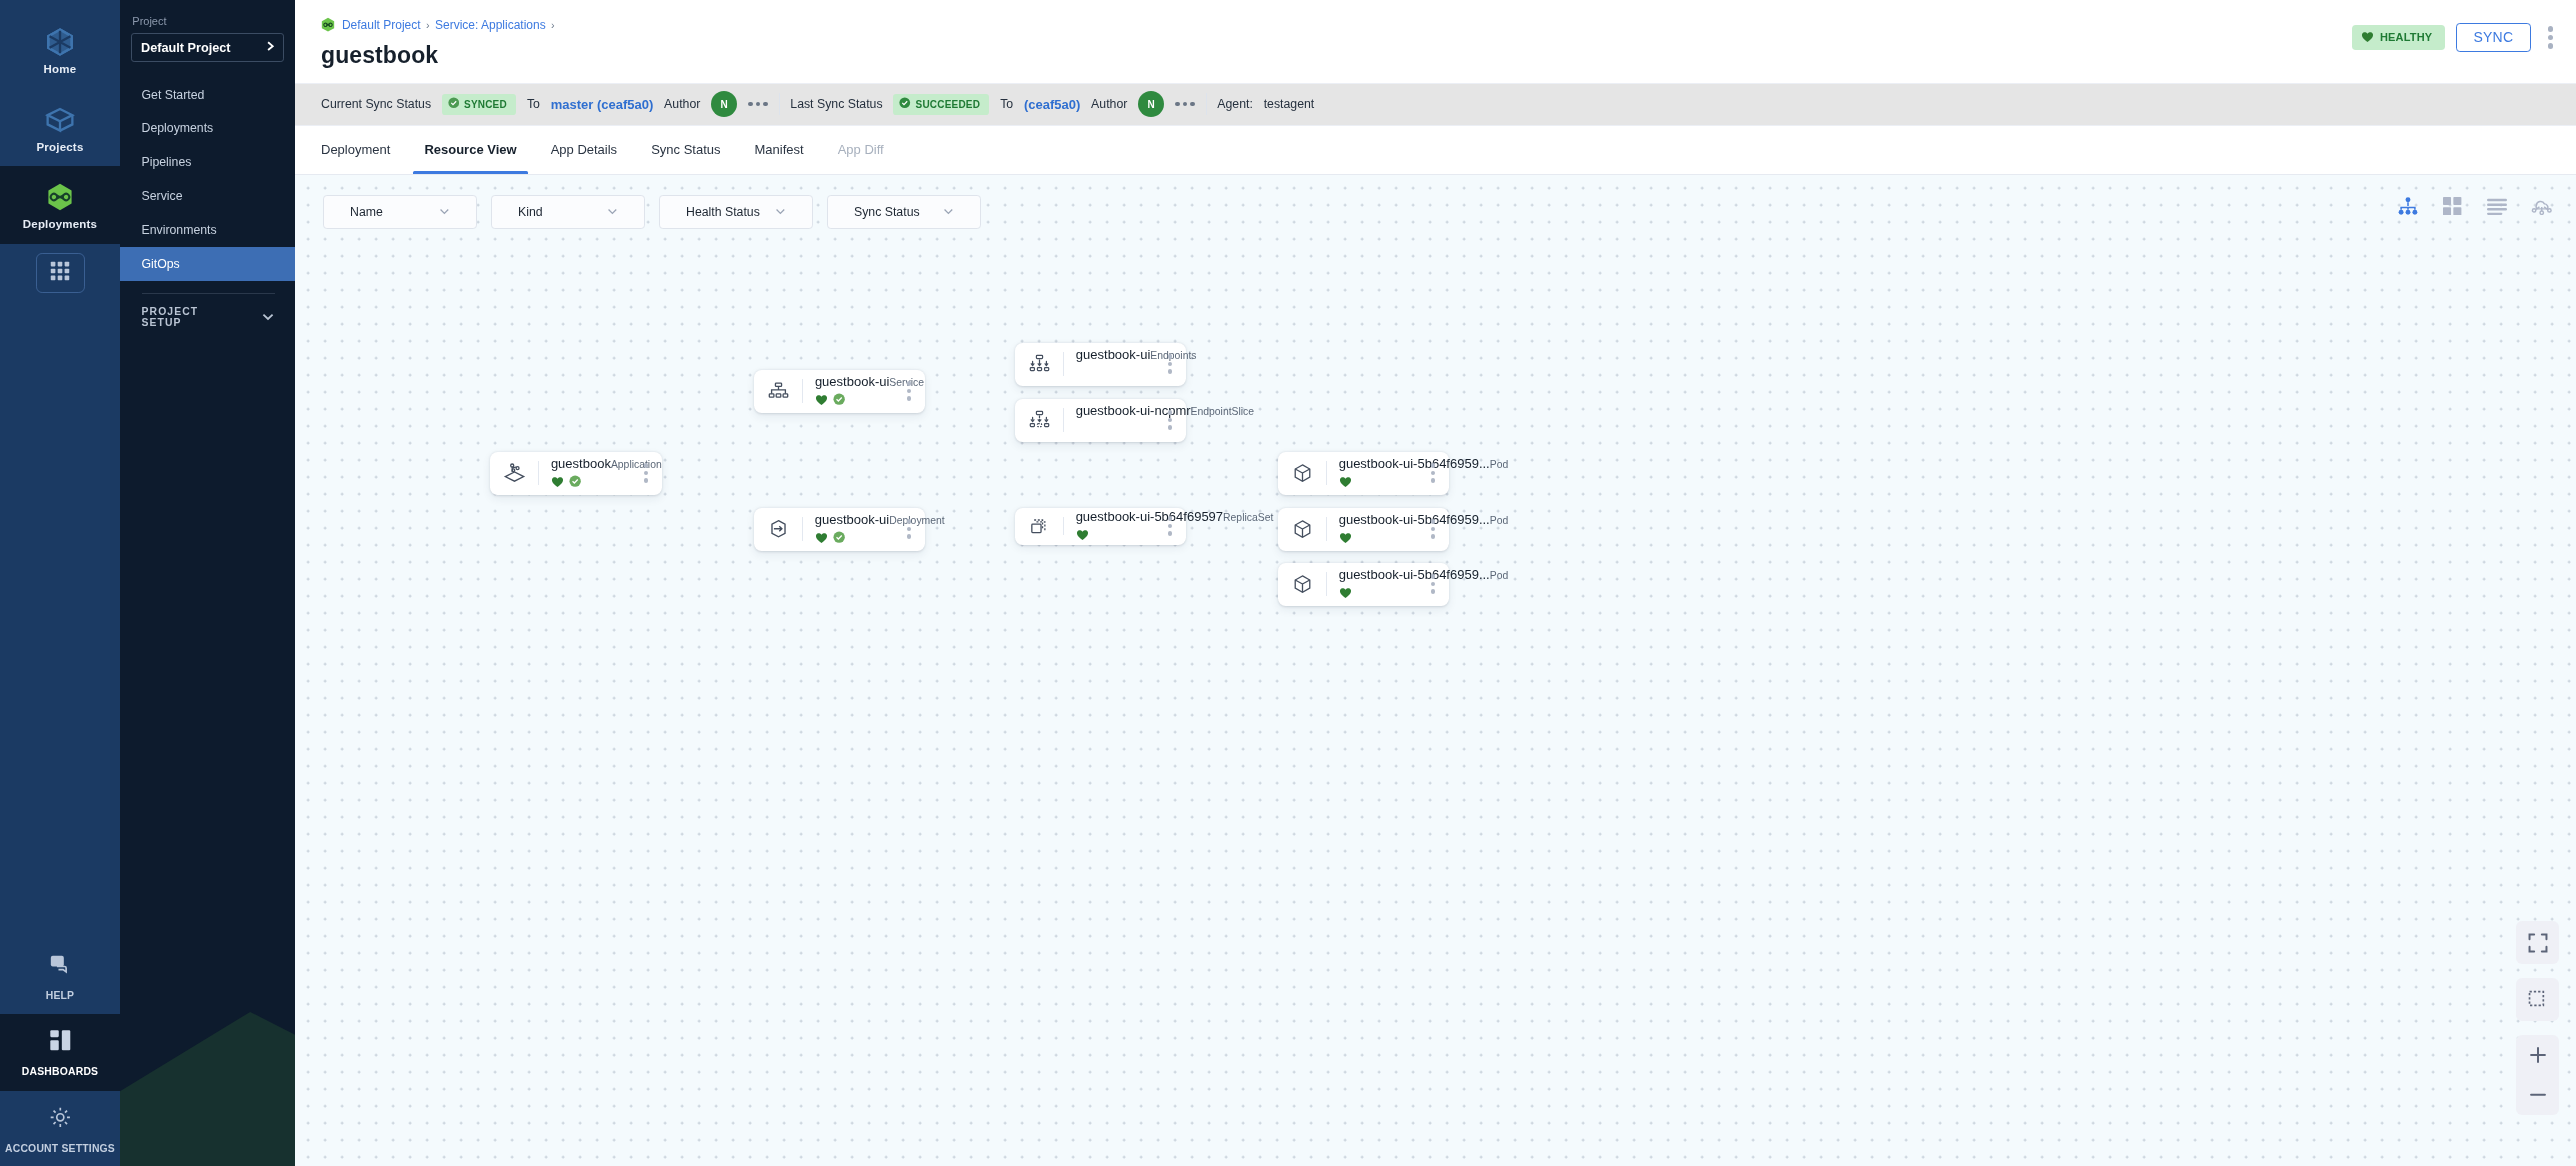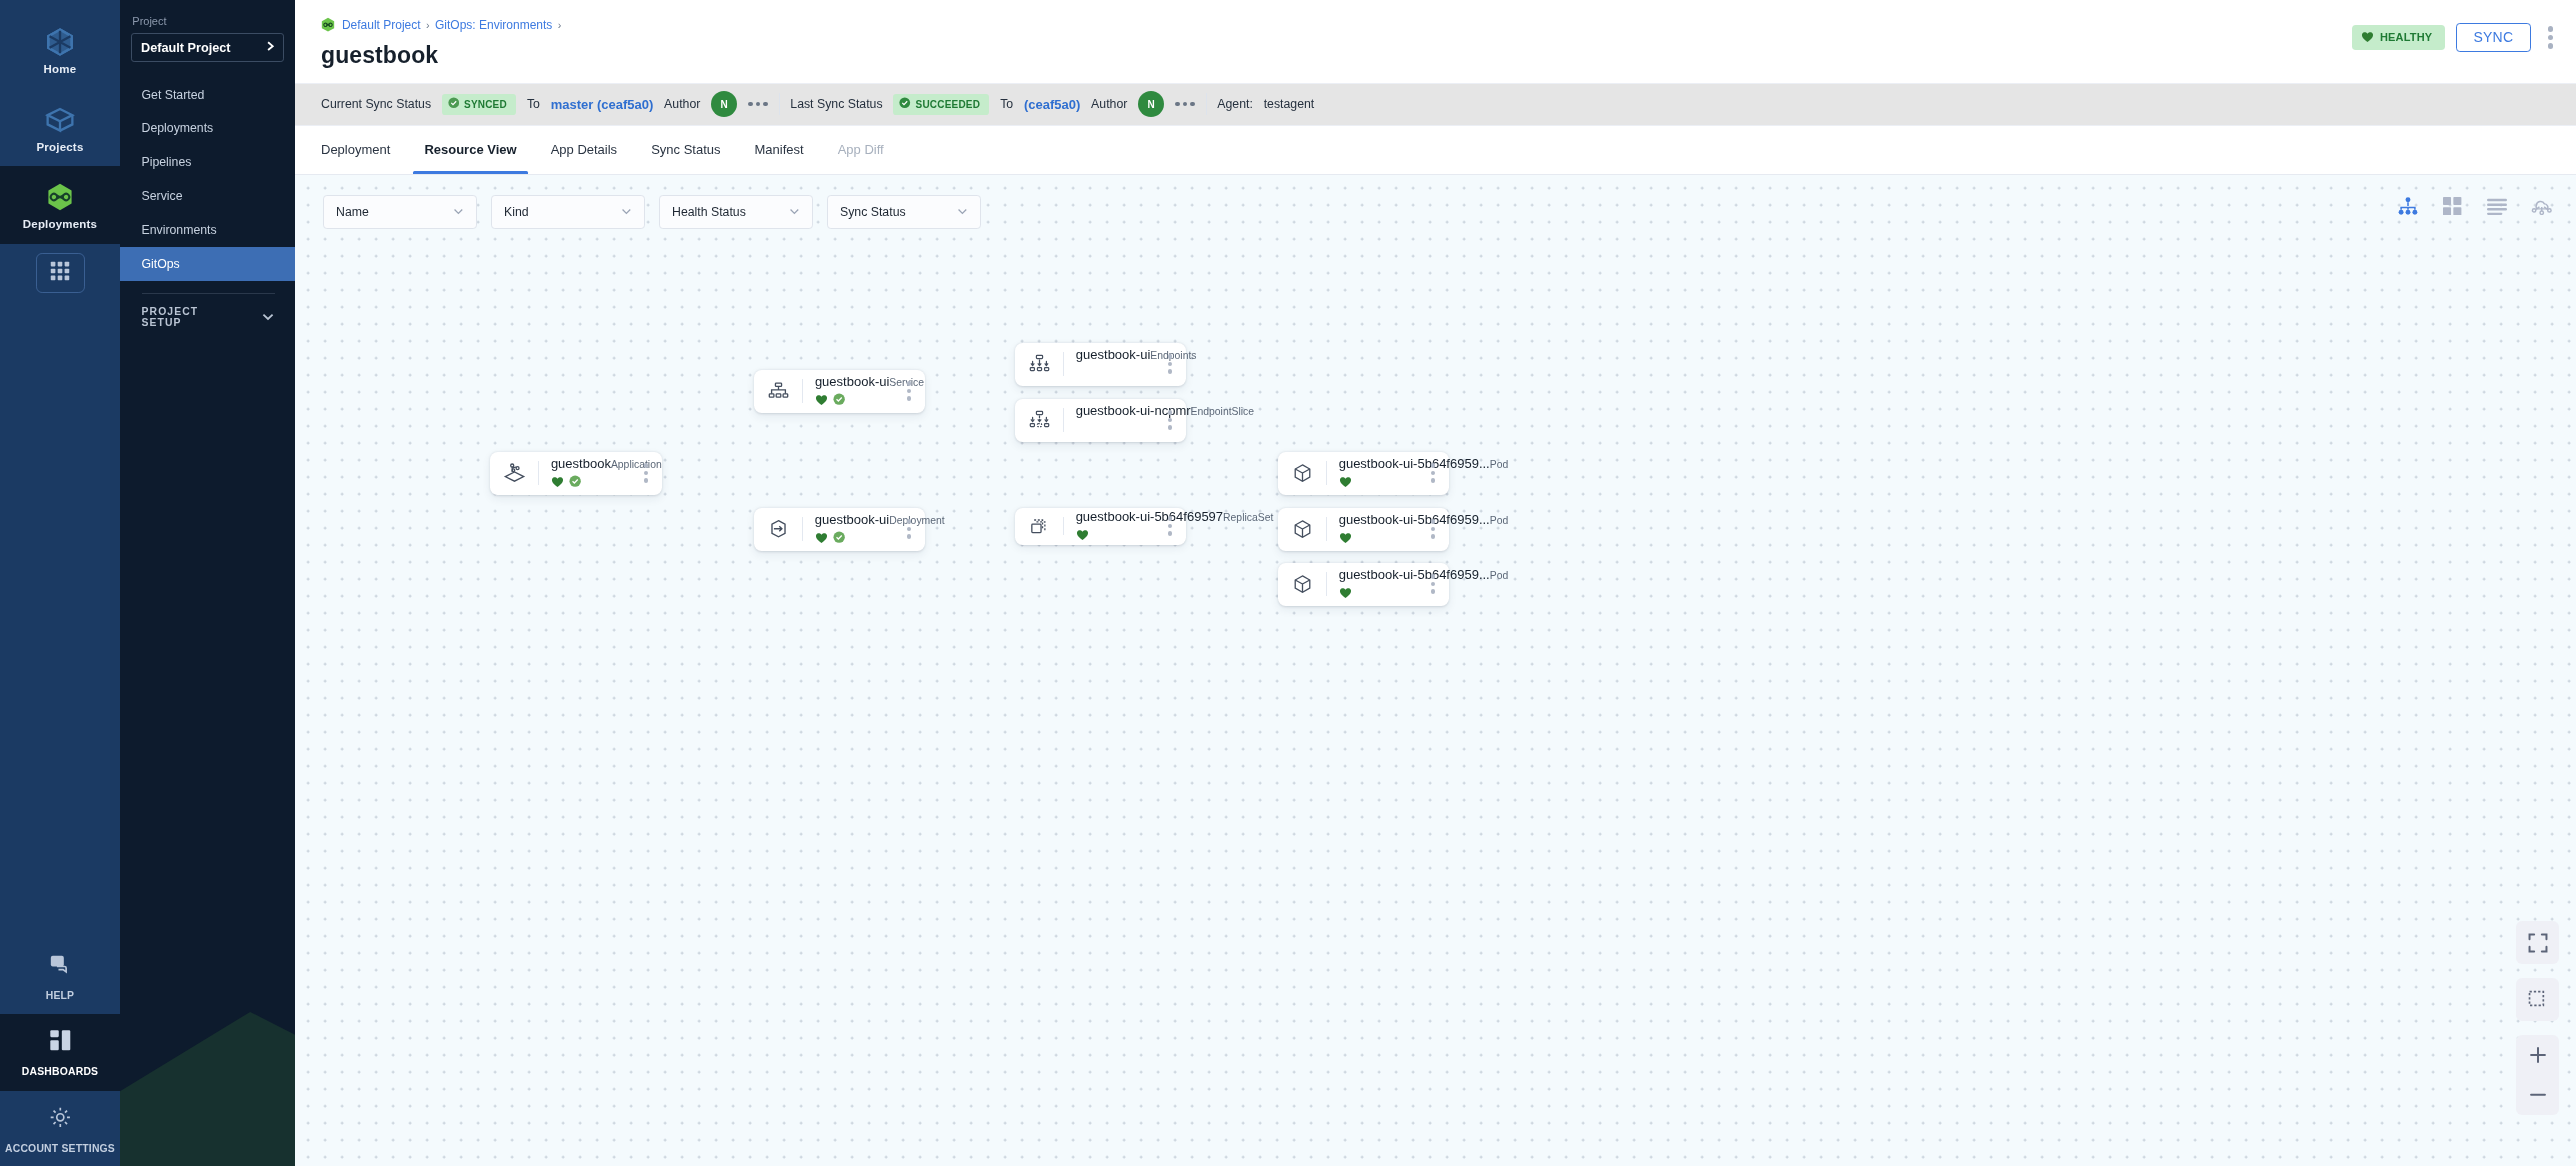--- a/index.html
+++ b/index.html
@@ -125,21 +125,21 @@
   
   .canvas {
     flex: 1 1 auto; position: relative; overflow: hidden;
     background-color: #f4fafd;
     background-image: radial-gradient(#c6d0da 1.1px, transparent 1.2px);
     background-size: 17px 17px; background-position: 4.6px 4.6px;
   }
   .filters { position: absolute; left: 28px; top: 20px; display:flex; gap: 14px; z-index: 5; }
   .filt {
     width: 154px; height: 34px; background:#fbfcfe; border:0.8px solid #dfe4ec; border-radius:3.8px;
-    display:flex; align-items:center; justify-content:space-between; padding: 0 12px;
+    display:flex; align-items:center; justify-content:space-between; padding: 0 26px;
     font-size: 12.3px; color:#1d2632; cursor:pointer;
   }
   .chev { color:#9aa4b5; font-size: 10px; }
 
   .viewmodes { position:absolute; right: 23px; top: 20px; display:flex; gap: 21.5px; align-items:center; z-index:5; }
   .vm { cursor:pointer; width: 23px; height: 23px; display:flex; align-items:center; justify-content:center; }
 
   .graph { position:absolute; inset:0; }
   .node {
     position: absolute; background:#fff; border-radius: 7.7px;
@@ -305,21 +305,21 @@
       <div class="crumbs">
         <span class="crumb-logo">
           <svg width="14" height="15.4" viewBox="0 0 18 20">
             <path d="M9 1 L17 5.5 V14.5 L9 19 L1 14.5 V5.5 Z" fill="#6bc44a"></path>
             <path d="M6.6 8.2a2.2 2.2 0 1 0 0 4 2.2 2.2 0 0 0 0-4 M11.4 8.2a2.2 2.2 0 1 1 0 4 2.2 2.2 0 0 1 0-4" fill="none" stroke="#184a20" stroke-width="1.4"></path>
             <path d="M6.8 8.8 L11.2 11.4 M6.8 11.4 L11.2 8.8" stroke="#184a20" stroke-width="1.4"></path>
           </svg>
         </span>
         <span class="c-link">Default Project</span>
         <span class="c-sep">›</span>
-        <span class="c-link">GitOps: Environments</span>
+        <span class="c-link">Service: Applications</span>
         <span class="c-sep">›</span>
       </div>
 
       <div class="page-title">guestbook</div>
 
       <div class="head-right">
         <div class="pill-healthy">
           <span>
             <svg width="13" height="11.5" viewBox="0 0 17 15" fill="#2f7d32">
                 <path d="M8.5 14.3 C2 9.6 0.6 6.6 1.5 3.9 C2.4 1.2 6 0.6 8.5 3.5 C11 0.6 14.6 1.2 15.5 3.9 C16.4 6.6 15 9.6 8.5 14.3 Z"></path>

